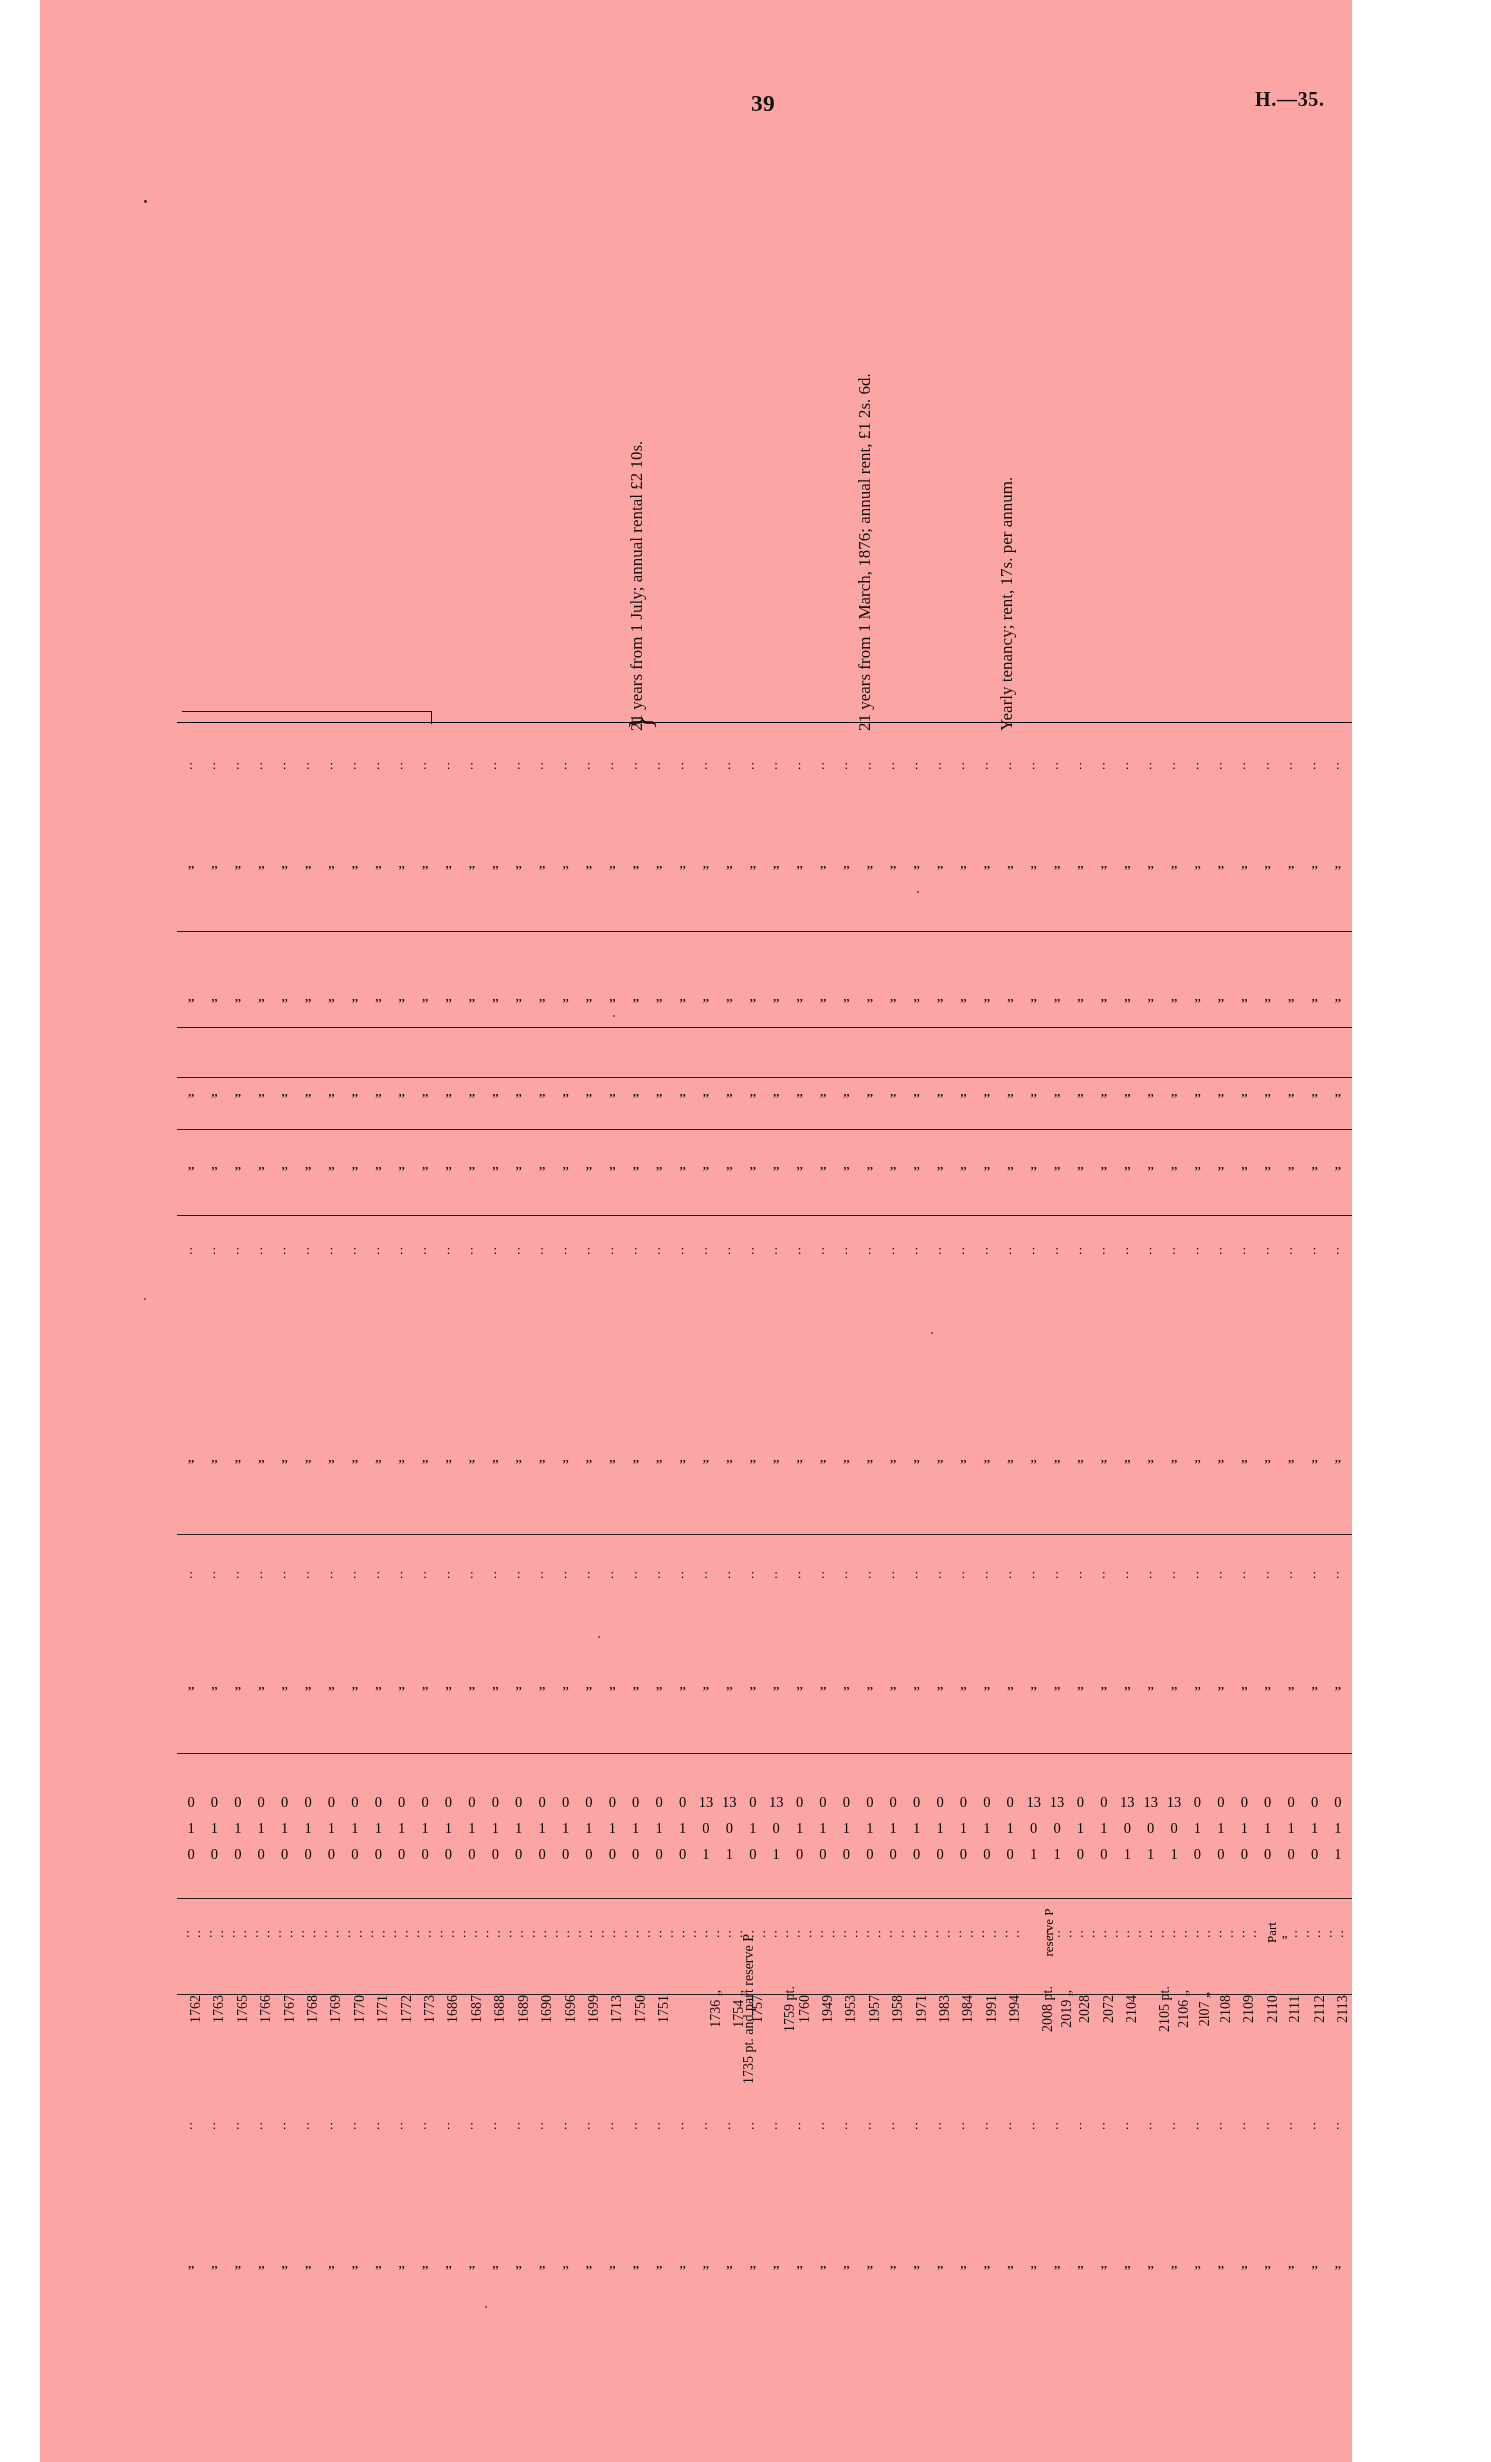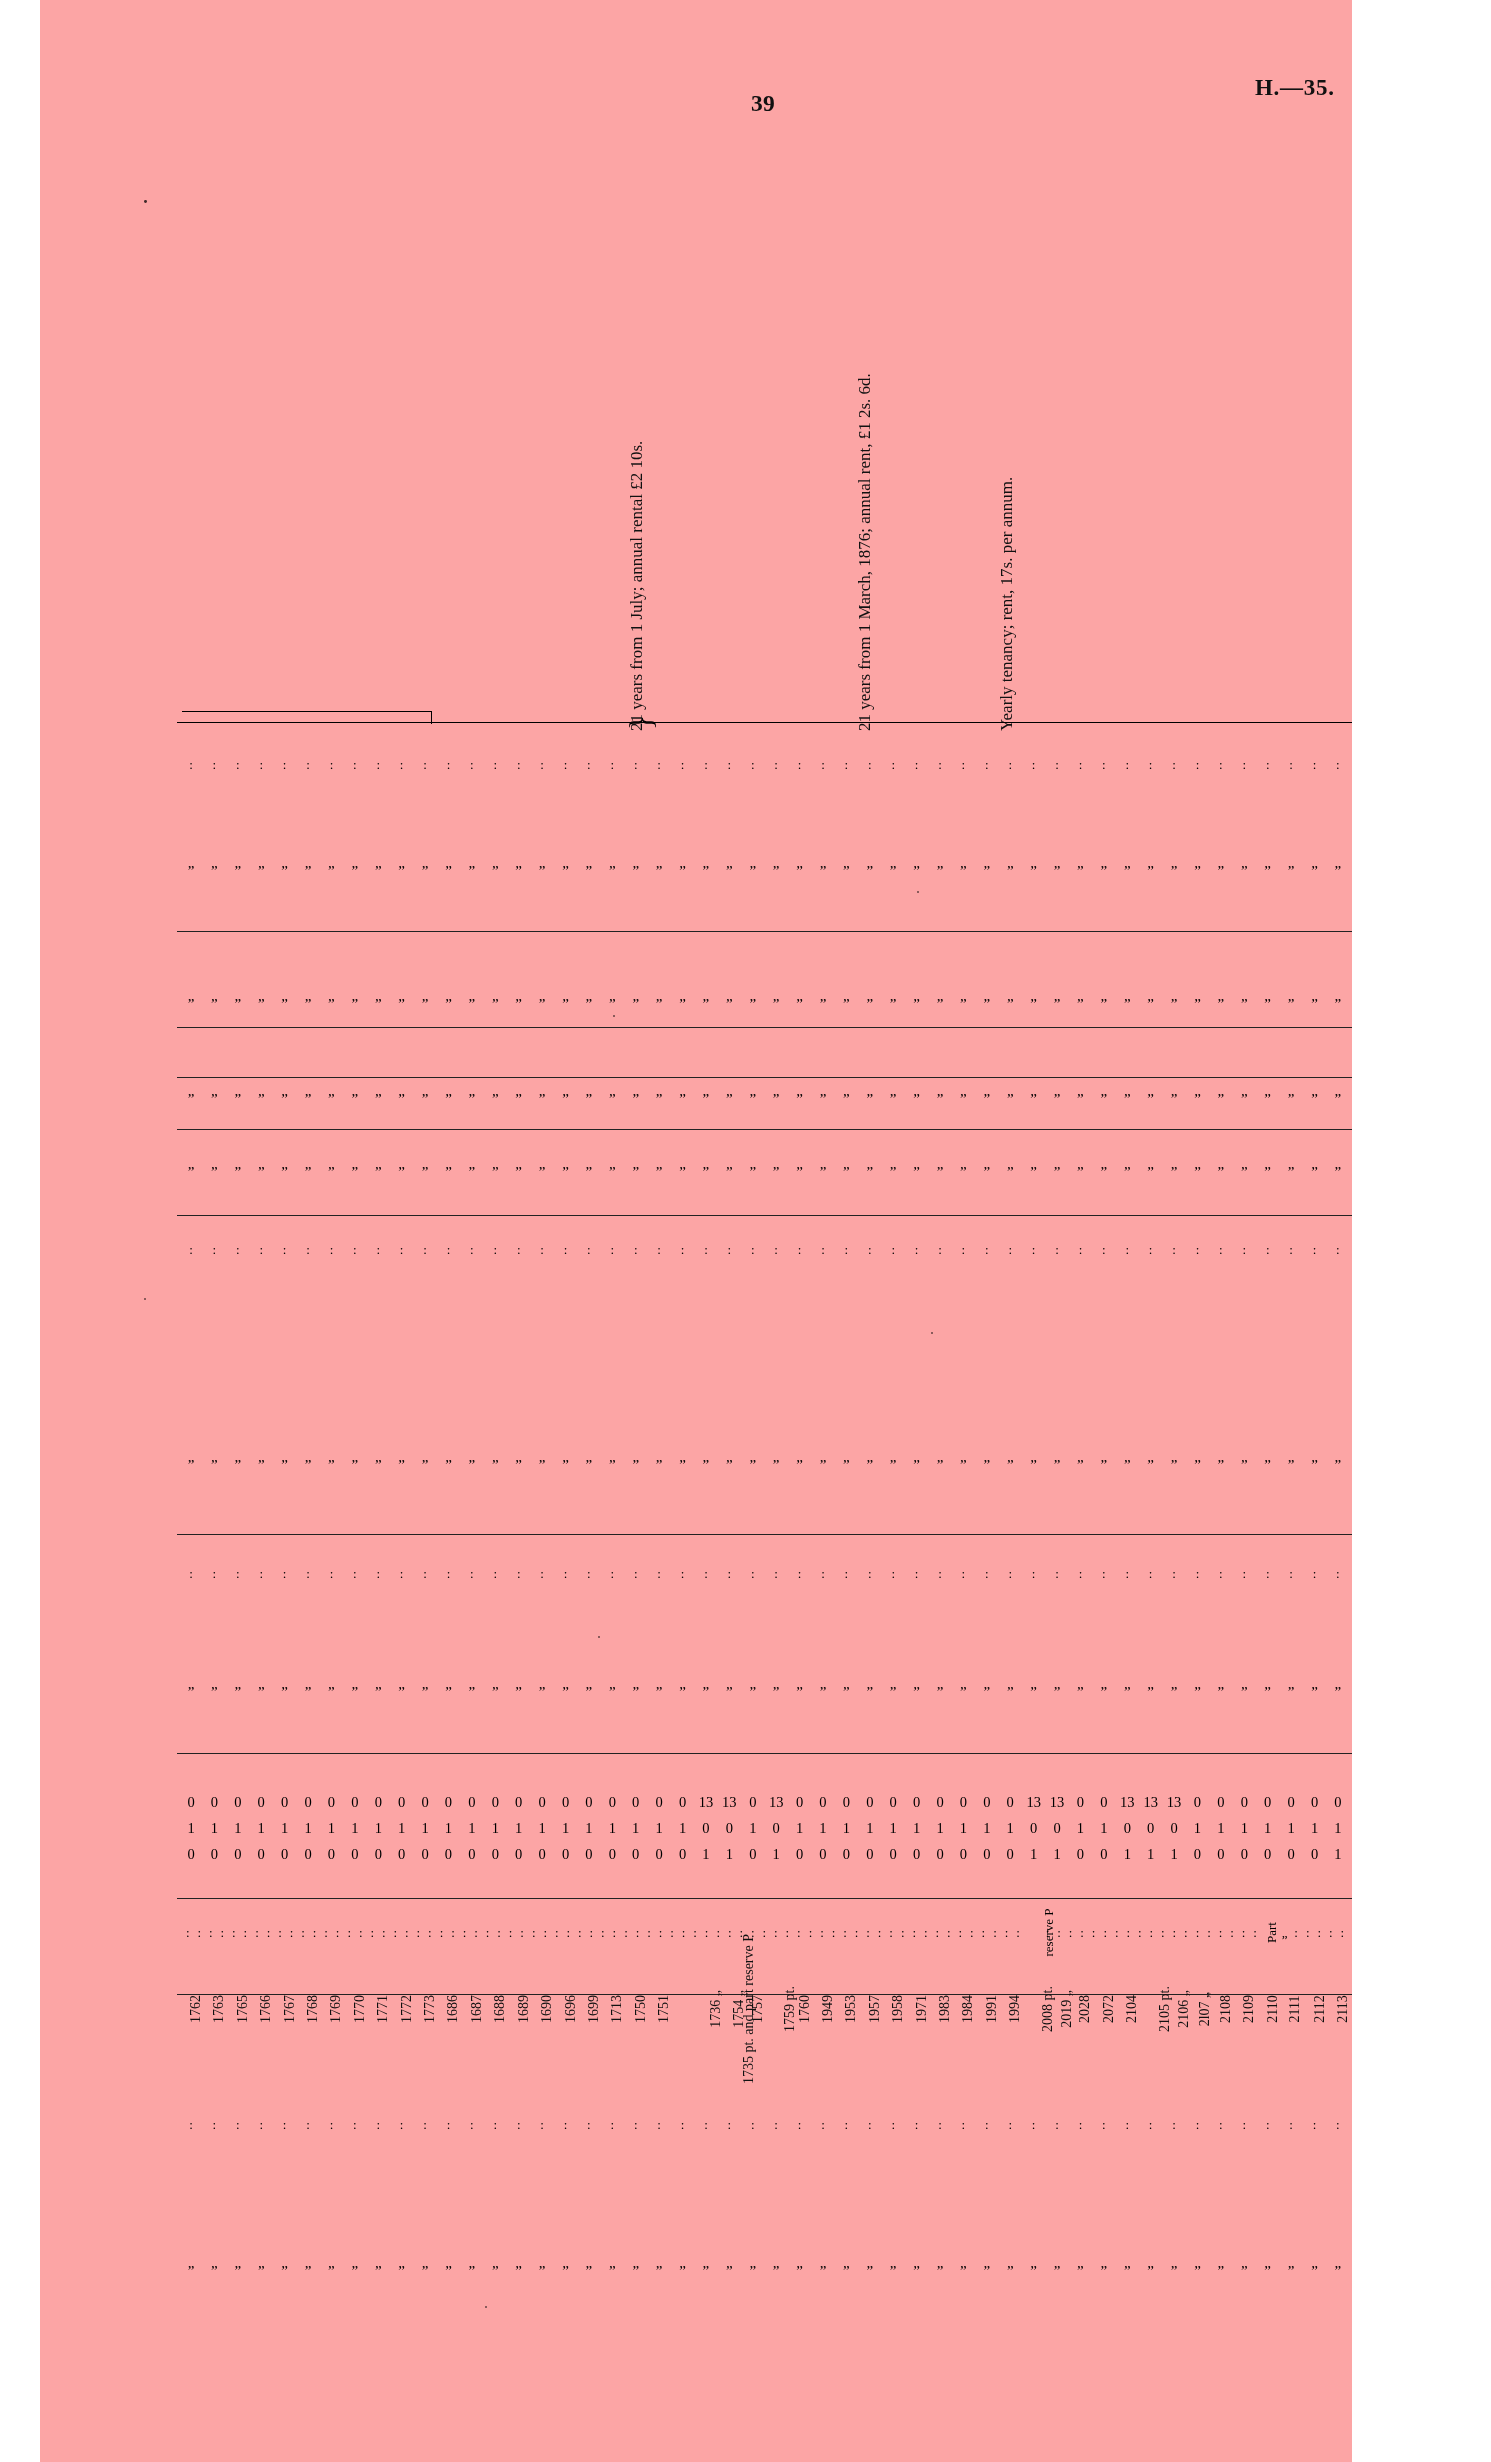--- a/index.html
+++ b/index.html
@@ -25,22 +25,22 @@
     position: absolute;
     left: 711px;
     top: 90px;
     font-size: 23.5px;
     font-weight: bold;
     letter-spacing: 0.3px;
   }
   .doc-code {
     position: absolute;
     left: 1215px;
-    top: 75px;
-    font-size: 23px;
+    top: 88px;
+    font-size: 20px;
     font-weight: bold;
     letter-spacing: 0.7px;
   }
 
   
   .rule {
     position: absolute;
     left: 137px;
     width: 1215px;
     height: 1.4px;

